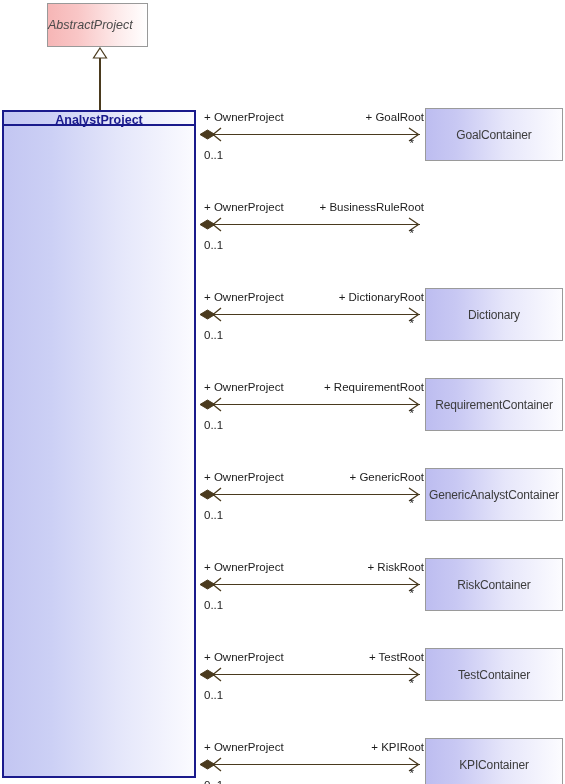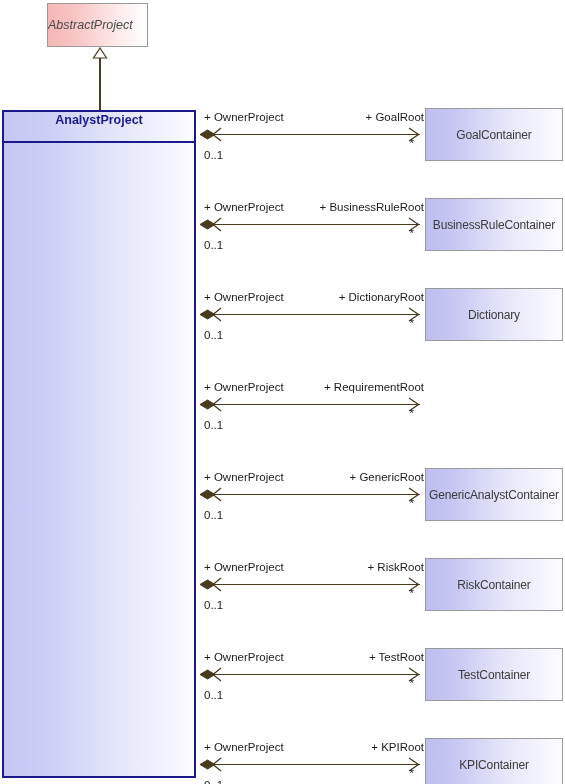--- a/index.html
+++ b/index.html
@@ -70,21 +70,21 @@
     left: 2px;
     top: 110px;
     width: 194px;
     height: 668px;
     border: 2px solid #1a1a8c;
     background: linear-gradient(to right, #c3c6f2 0%, #ccd0f5 25%, #e4e6fa 60%, #fbfbff 100%);
     box-sizing: border-box;
   }
   #analyst-box .cls-header {
     position: relative;
-    height: 31px;
+    height: 14px;
     border-bottom: 2px solid #1a1a8c;
     box-sizing: border-box;
   }
   #analyst-box .cls-title {
     position: absolute;
     left: 0; right: 0;
     top: 1px;
     text-align: center;
     font-size: 12.5px;
     font-weight: bold;
@@ -328,26 +328,26 @@
         <div class="label-src-role">+ OwnerProject</div>
         <div class="label-src-mult">0..1</div>
         <div class="label-tgt-role">+ KPIRoot</div>
         <div class="label-tgt-mult">*</div>
       </div>
     </div>
 
 <div class="container-box" style="top: 108px;">
       <div class="cls-title">GoalContainer</div>
     </div>
-    <div class="container-box" style="top: 198px;">
-      <div class="cls-title">BusinessRuleContainer</div>
-    </div>
     <div class="container-box" style="top: 288px; padding-left: 24px;">
       <div class="cls-title">Dictionary</div>
     </div>
+    <div class="container-box" style="top: 378px;">
+      <div class="cls-title">RequirementContainer</div>
+    </div>
     <div class="container-box" style="top: 468px;">
       <div class="cls-title">GenericAnalystContainer</div>
     </div>
     <div class="container-box" style="top: 558px;">
       <div class="cls-title">RiskContainer</div>
     </div>
     <div class="container-box" style="top: 648px;">
       <div class="cls-title">TestContainer</div>
     </div>
     <div class="container-box" style="top: 738px;">

